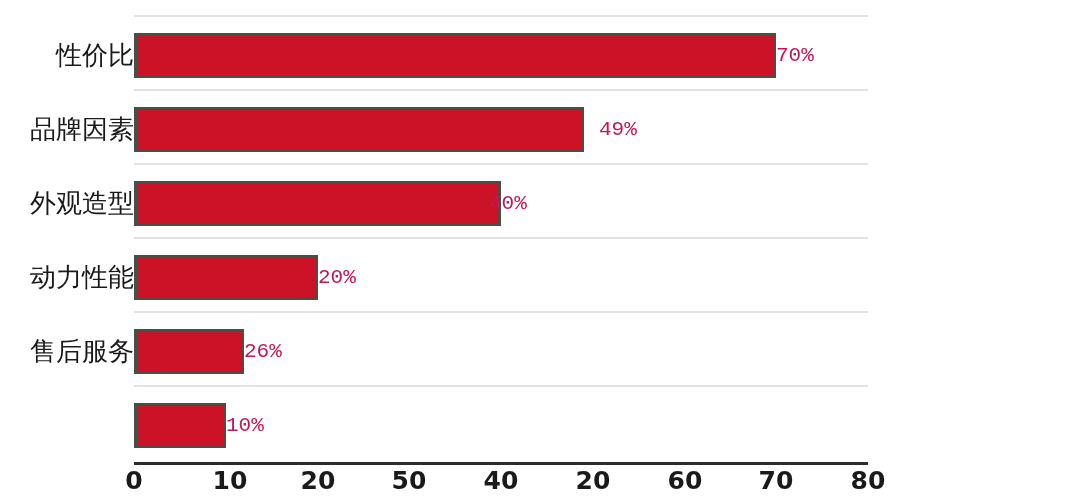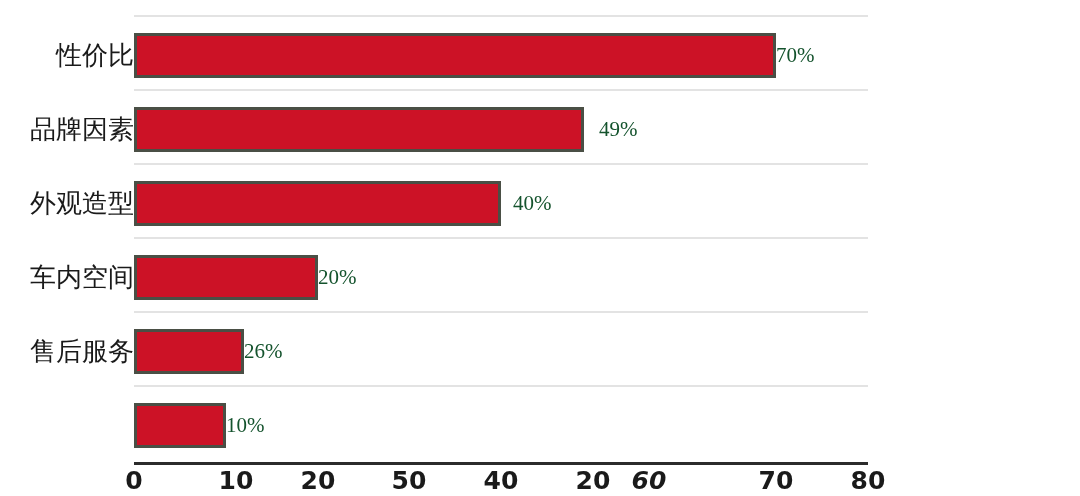--- a/index.html
+++ b/index.html
@@ -62,23 +62,23 @@
     border: 3px solid #4a4f45;
     box-sizing: border-box;
   }
 
   .bar-value {
     position: absolute;
     top: 0;
     height: 45px;
     line-height: 45px;
     font-size: 21px;
-    color: #14532d;
+    color: #be185d;
     white-space: nowrap;
-    font-family: Liberation Serif, serif;
+    font-family: Liberation Mono, monospace;
   }
 
   
   #x-axis-line {
     position: absolute;
     left: 134px;
     top: 462px;
     width: 734px;
     height: 3px;
     background: #2b2b2b;
@@ -115,45 +115,45 @@
 
   <div class="cat-row" style="top:107px;">
     <div class="cat-label">品牌因素</div>
     <div class="bar" style="width:450px;"></div>
     <div class="bar-value" style="left: 599px;">49%</div>
   </div>
 
   <div class="cat-row" style="top:181px;">
     <div class="cat-label">外观造型</div>
     <div class="bar" style="width:367px;"></div>
-    <div class="bar-value" style="left: 501px; padding-left: 12px;">40%</div>
+    <div class="bar-value" style="left: 477px; padding-left: 12px;">40%</div>
   </div>
 
   <div class="cat-row" style="top:255px;">
-    <div class="cat-label">车内空间</div>
+    <div class="cat-label">动力性能</div>
     <div class="bar" style="width:184px;"></div>
     <div class="bar-value" style="left: 318px; text-align: right;">20%</div>
   </div>
 
   <div class="cat-row" style="top:329px;">
     <div class="cat-label">售后服务</div>
     <div class="bar" style="width:110px;"></div>
     <div class="bar-value" style="left: 244px;">26%</div>
   </div>
 
   <div class="cat-row" style="top:403px;">
     <div class="bar" style="width:92px;"></div>
     <div class="bar-value" style="left: 226px;">10%</div>
   </div>
 
   <div id="x-axis-line"></div>
 
   <div class="x-tick-label" style="left: 134px;">0</div>
-  <div class="x-tick-label" style="left:236px;">10</div>
+  <div class="x-tick-label" style="left:230px;">10</div>
   <div class="x-tick-label" style="left:318px;">20</div>
   <div class="x-tick-label" style="left: 409px;">50</div>
   <div class="x-tick-label" style="left: 501px;">40</div>
   <div class="x-tick-label" style="left: 593px;">20</div>
-  <div class="x-tick-label" style="left: 649px; font-style: italic;">60</div>
+  <div class="x-tick-label" style="left: 685px;">60</div>
   <div class="x-tick-label" style="left: 776px;">70</div>
   <div class="x-tick-label" style="left:868px;">80</div>
 
 </div>
 
 </body></html>

